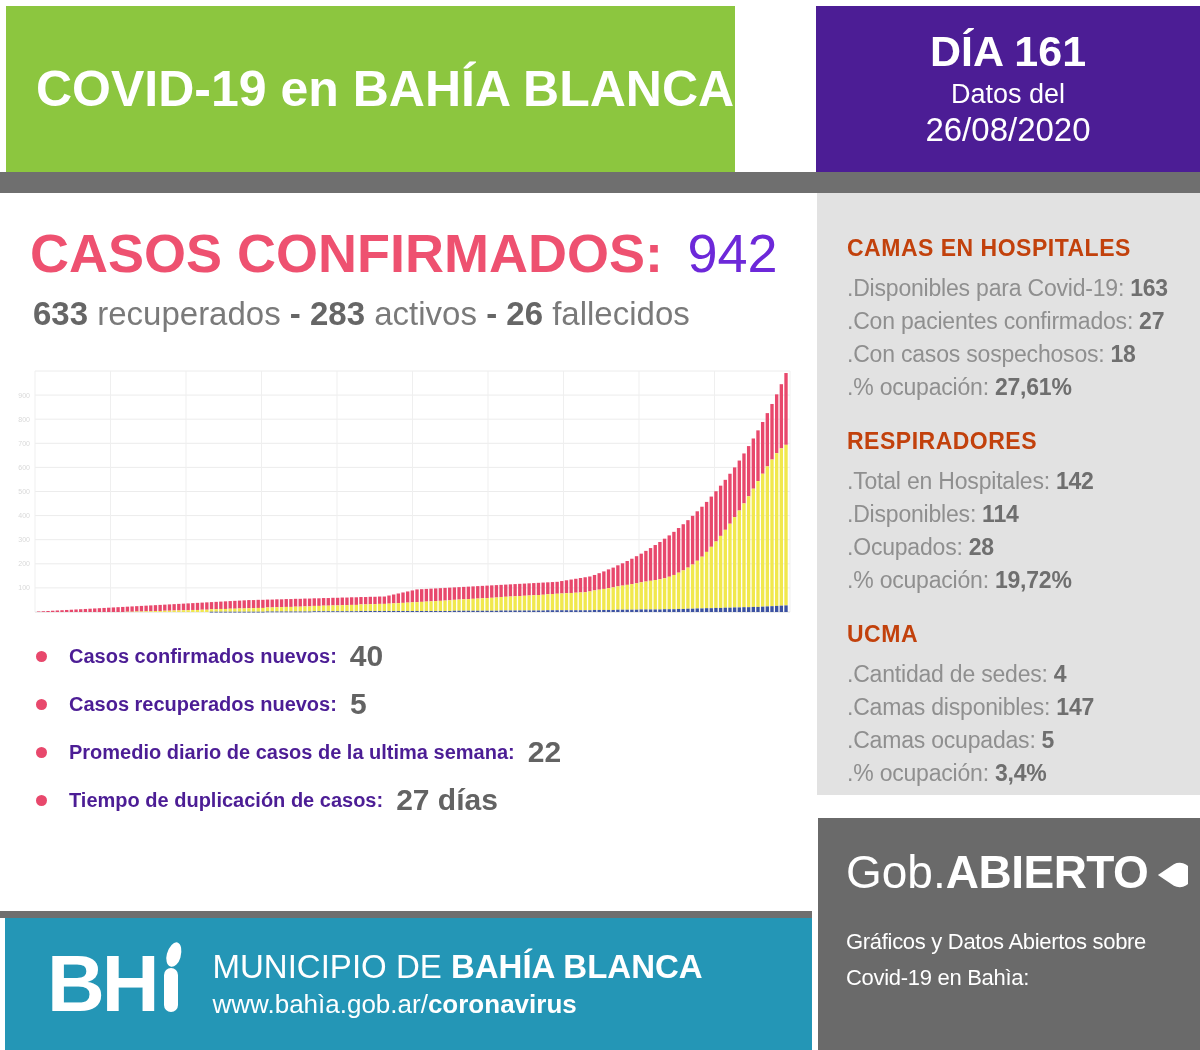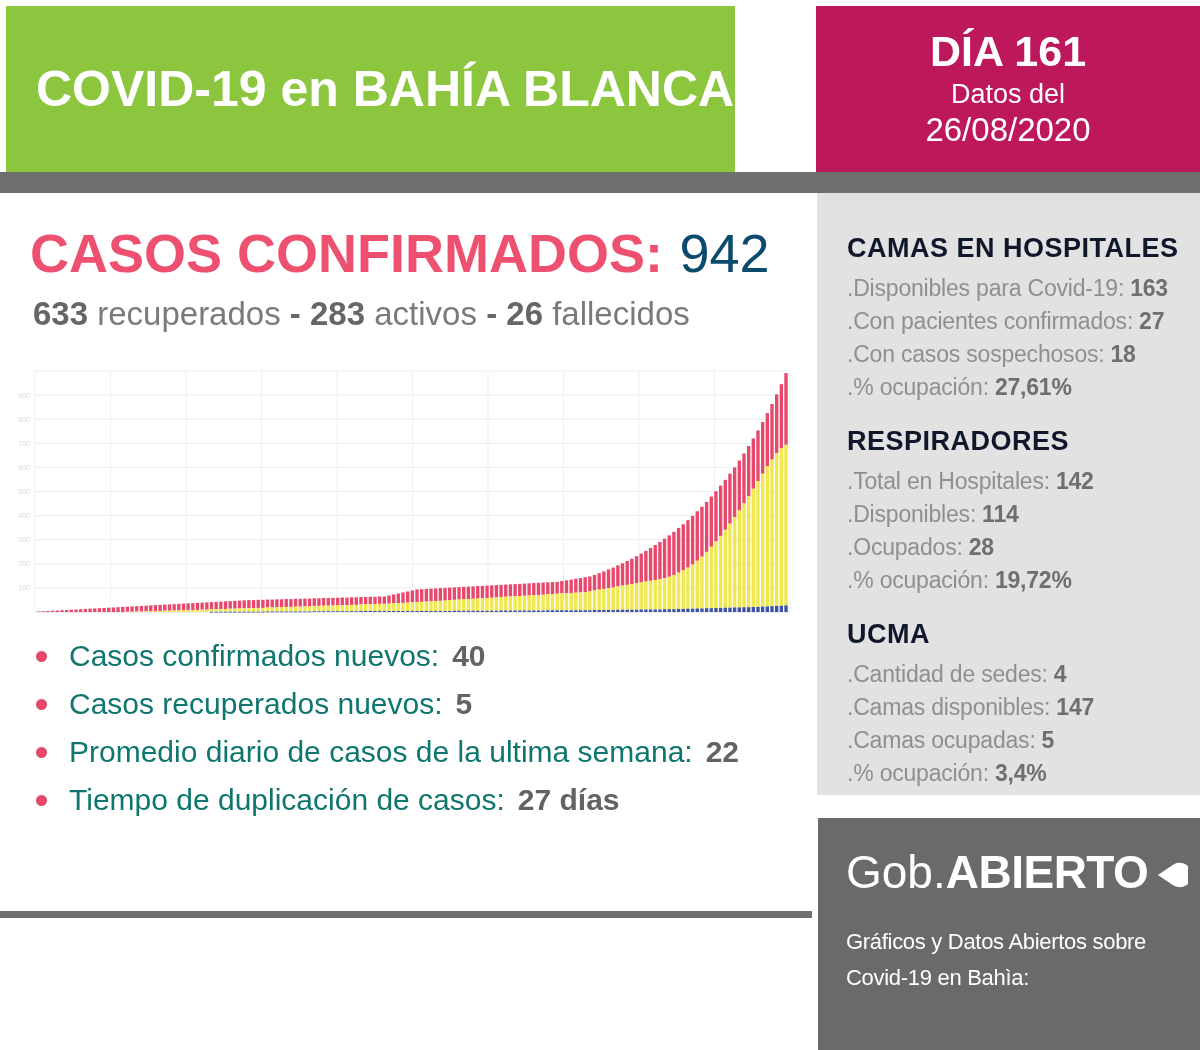--- a/index.html
+++ b/index.html
@@ -2,45 +2,45 @@
 <html><head>
 <meta charset="utf-8">
 <style>
   html,body{margin:0;padding:0;background:#fff;}
   #canvas{position:relative;width:1200px;height:1050px;background:#fff;overflow:hidden;
           font-family:"Liberation Sans","DejaVu Sans",sans-serif;}
   
   .header-green{position:absolute;left:6px;top:6px;width:729px;height:166px;background:#8CC63F;
                 display:flex;align-items:center;}
   .header-green h1{margin:0 0 0 30px;color:#fff;font-size:50px;font-weight:800;letter-spacing:0;}
-  .header-teal{position:absolute;left:816px;top:6px;width:384px;height:166px;background:#be185d;
+  .header-teal{position:absolute;left:816px;top:6px;width:384px;height:166px;background:#4c1d95;
                display:flex;flex-direction:column;align-items:center;justify-content:center;color:#fff;}
   .ht-day{font-size:43px;font-weight:800;line-height:1.05;}
   .ht-datos{font-size:27px;line-height:1.2;margin-top:4px;}
   .ht-date{font-size:33px;line-height:1.15;}
   .stripe-top{position:absolute;left:0;top:172px;width:1200px;height:21px;background:#6F6F6F;}
   
   .title{position:absolute;left:30px;top:222px;white-space:nowrap;}
   .title .t-b{color:#EE5170;font-size:54px;font-weight:800;}
-  .title .t-n{color:#0c4a6e;font-size:54px;font-weight:400;margin-left:12px;}
+  .title .t-n{color:#6d28d9;font-size:54px;font-weight:400;margin-left:20px;}
   .subtitle{position:absolute;left:33px;top:295px;font-size:33px;white-space:nowrap;}
   .subtitle .sb{color:#666;font-weight:700;}
   .subtitle .sr{color:#7a7a7a;font-weight:400;margin-top:46px;}
   .chart-wrap{position:absolute;left:8px;top:363px;width:792px;height:256px;}
   
   .bullets{position:absolute;left:36px;top:632px;width:770px;}
   .bullet-row{display:flex;align-items:center;height:48px;}
   .bullet-dot{width:11px;height:11px;border-radius:50%;background:#E8486C;margin-right:22px;flex:0 0 auto;}
-  .bullet-label{font-size:30px;color:#0f766e;}
+  .bullet-label{font-size:20px;color:#4c1d95;font-weight:bold;}
   .bullet-value{font-size:30px;color:#636363;font-weight:700;margin-left:13px;}
   
   .sidebar{position:absolute;left:817px;top:193px;width:383px;height:602px;background:#E2E2E2;
            box-sizing:border-box;padding:42px 0 0 30px;}
   .sb-section{margin-bottom:24px;}
-  .sb-title{font-size:27px;font-weight:800;color:#0f172a;letter-spacing:.5px;line-height:27px;margin-bottom:10px;}
+  .sb-title{font-size:23px;font-weight:800;color:#c2410c;letter-spacing:.5px;line-height:27px;margin-bottom:10px;}
   .sb-item{font-size:23px;color:#8f8f8f;line-height:33px;letter-spacing:-.2px;white-space:nowrap;}
   .sb-item b{color:#6F6F6F;font-weight:700;margin-left:6px;}
   
   .gov-panel{position:absolute;left:818px;top:818px;width:411px;height:252px;background:#6A6A6A;
              box-sizing:border-box;padding:28px 10px 0 28px;color:#fff;}
   .gov-brand{display:flex;align-items:center;line-height:52px;}
   .gov-light{font-size:46px;font-weight:400;}
   .gov-bold{font-size:46px;font-weight:800;letter-spacing:-.5px;}
   .gov-icon{margin-left:8px;margin-top:6px;}
   .gov-desc{margin-top:26px;font-size:22px;letter-spacing:-.3px;line-height:36px;}
@@ -604,14 +604,31 @@
       </svg>
     </div>
     <div class="gov-desc">
       <div>Gráficos y Datos Abiertos sobre</div>
       <div>Covid-19 en Bahìa:</div>
     </div>
   </div>
 
   <div class="stripe-bottom"></div>
 
+  <div class="footer">
+    <div class="bhi">
+      <span class="bhi-bh">BH</span>
+      <span class="bhi-i">
+        <span class="bhi-dot"></span>
+        <span class="bhi-stem"></span>
+      </span>
+    </div>
+    <div class="mun-block">
+      <div class="mun-line1">
+        <span>MUNICIPIO DE </span><b>BAHÍA BLANCA</b>
+      </div>
+      <div class="mun-line2">
+        <span>www.bahìa.gob.ar/</span><b>coronavirus</b>
+      </div>
+    </div>
+  </div>
 
 </div>
 
 </body></html>

